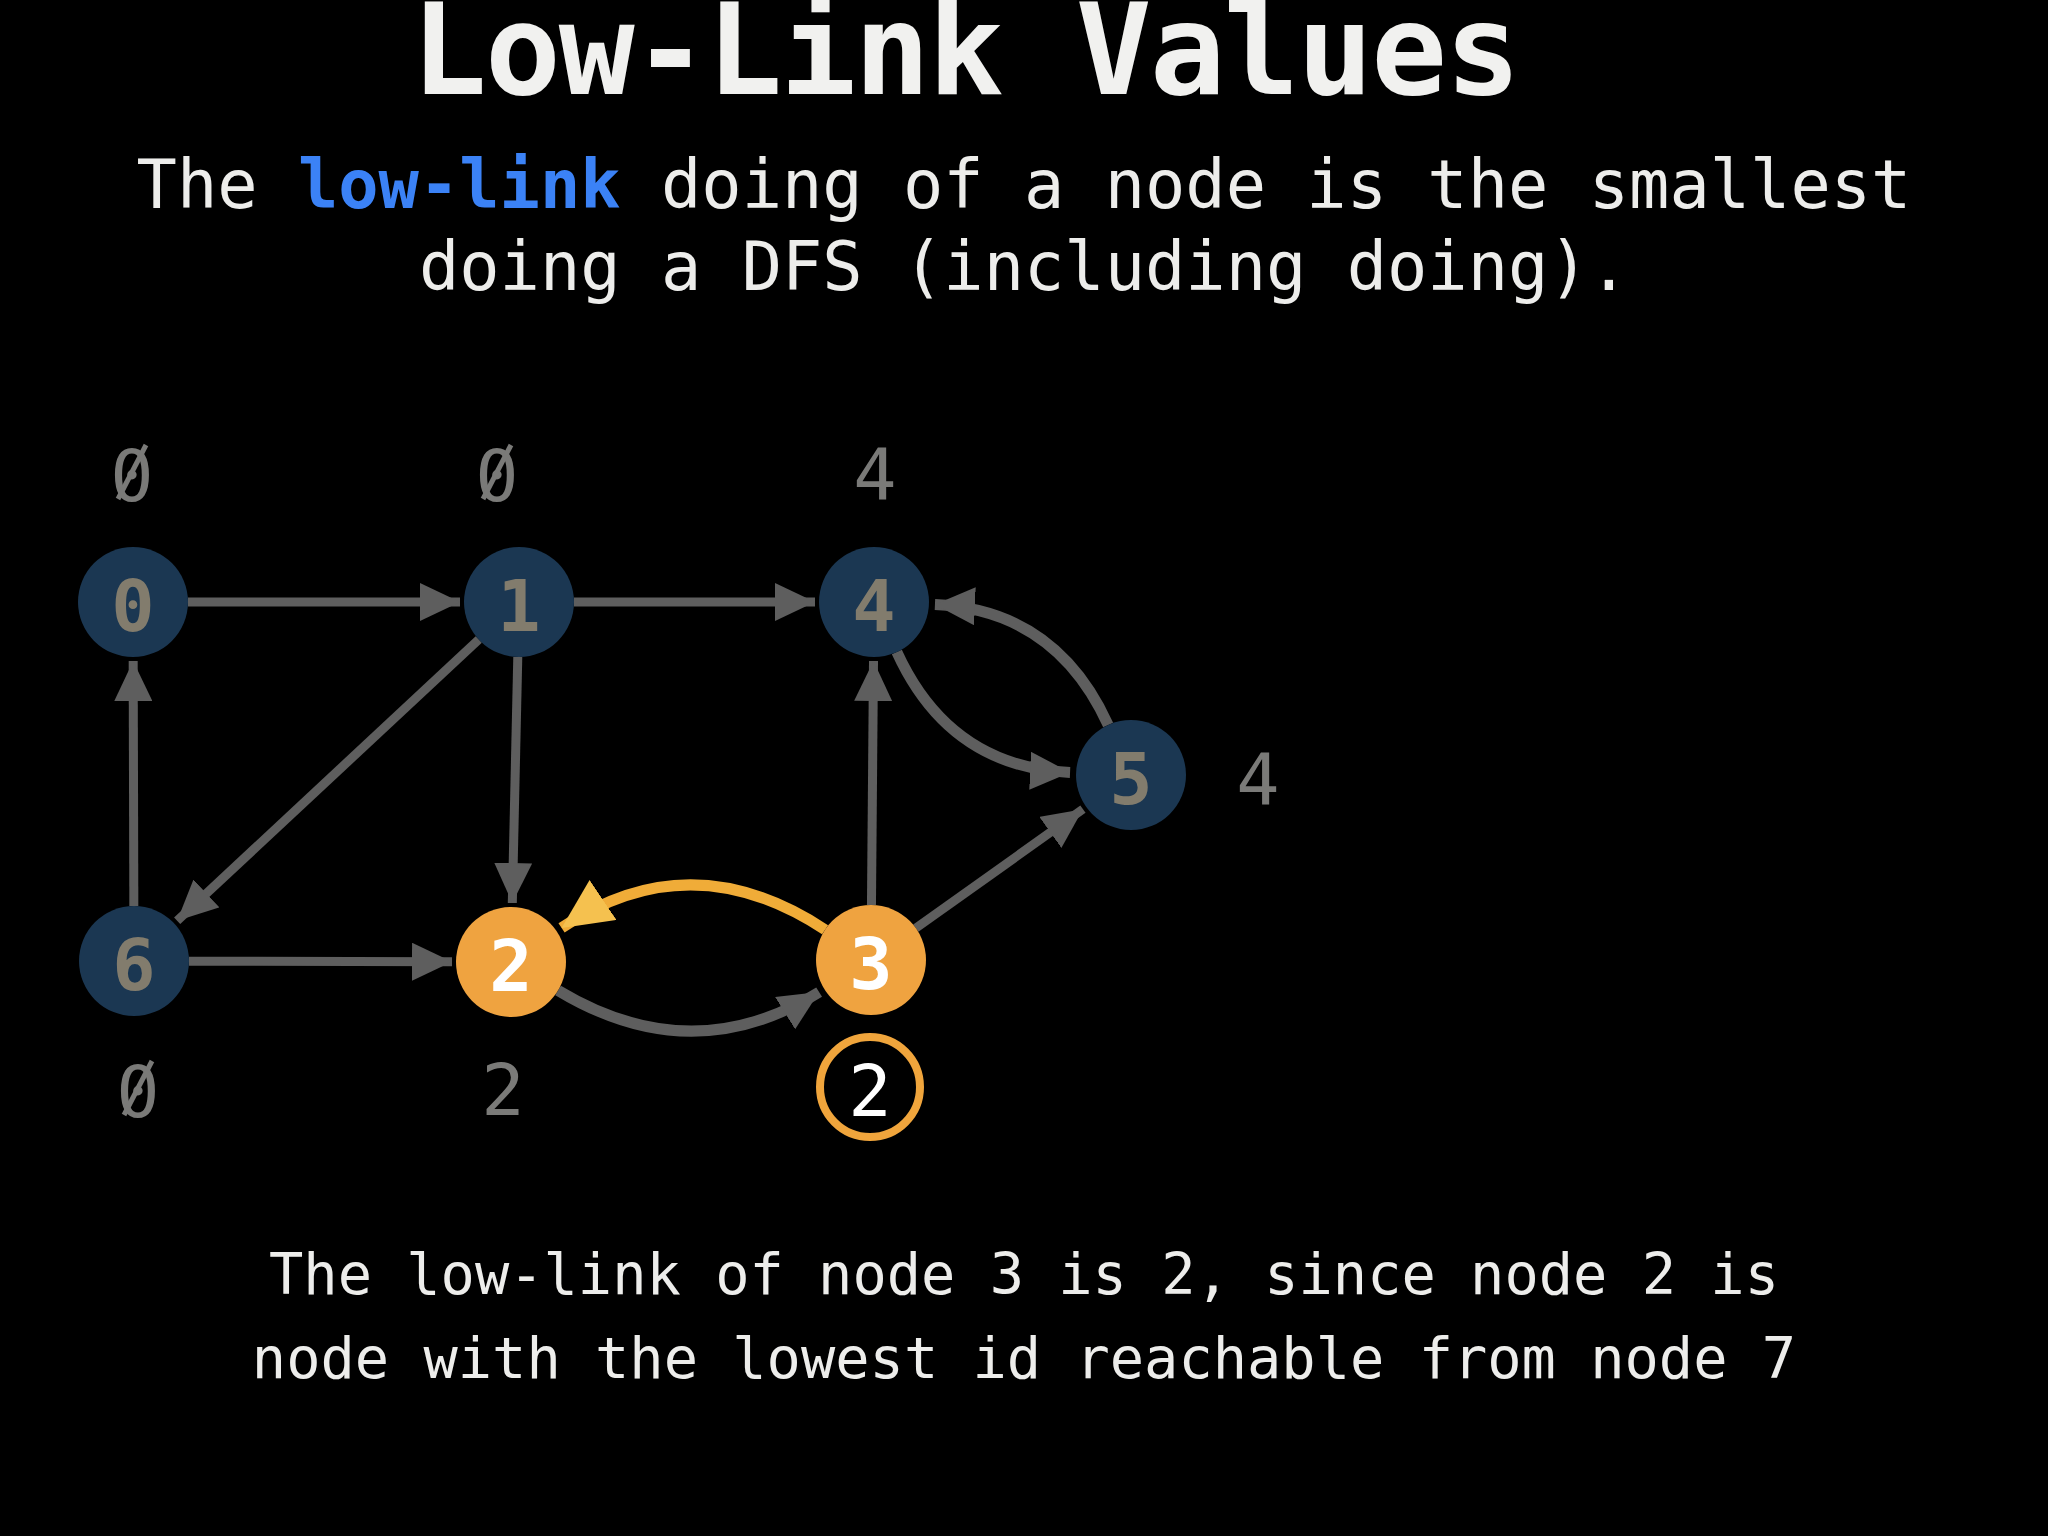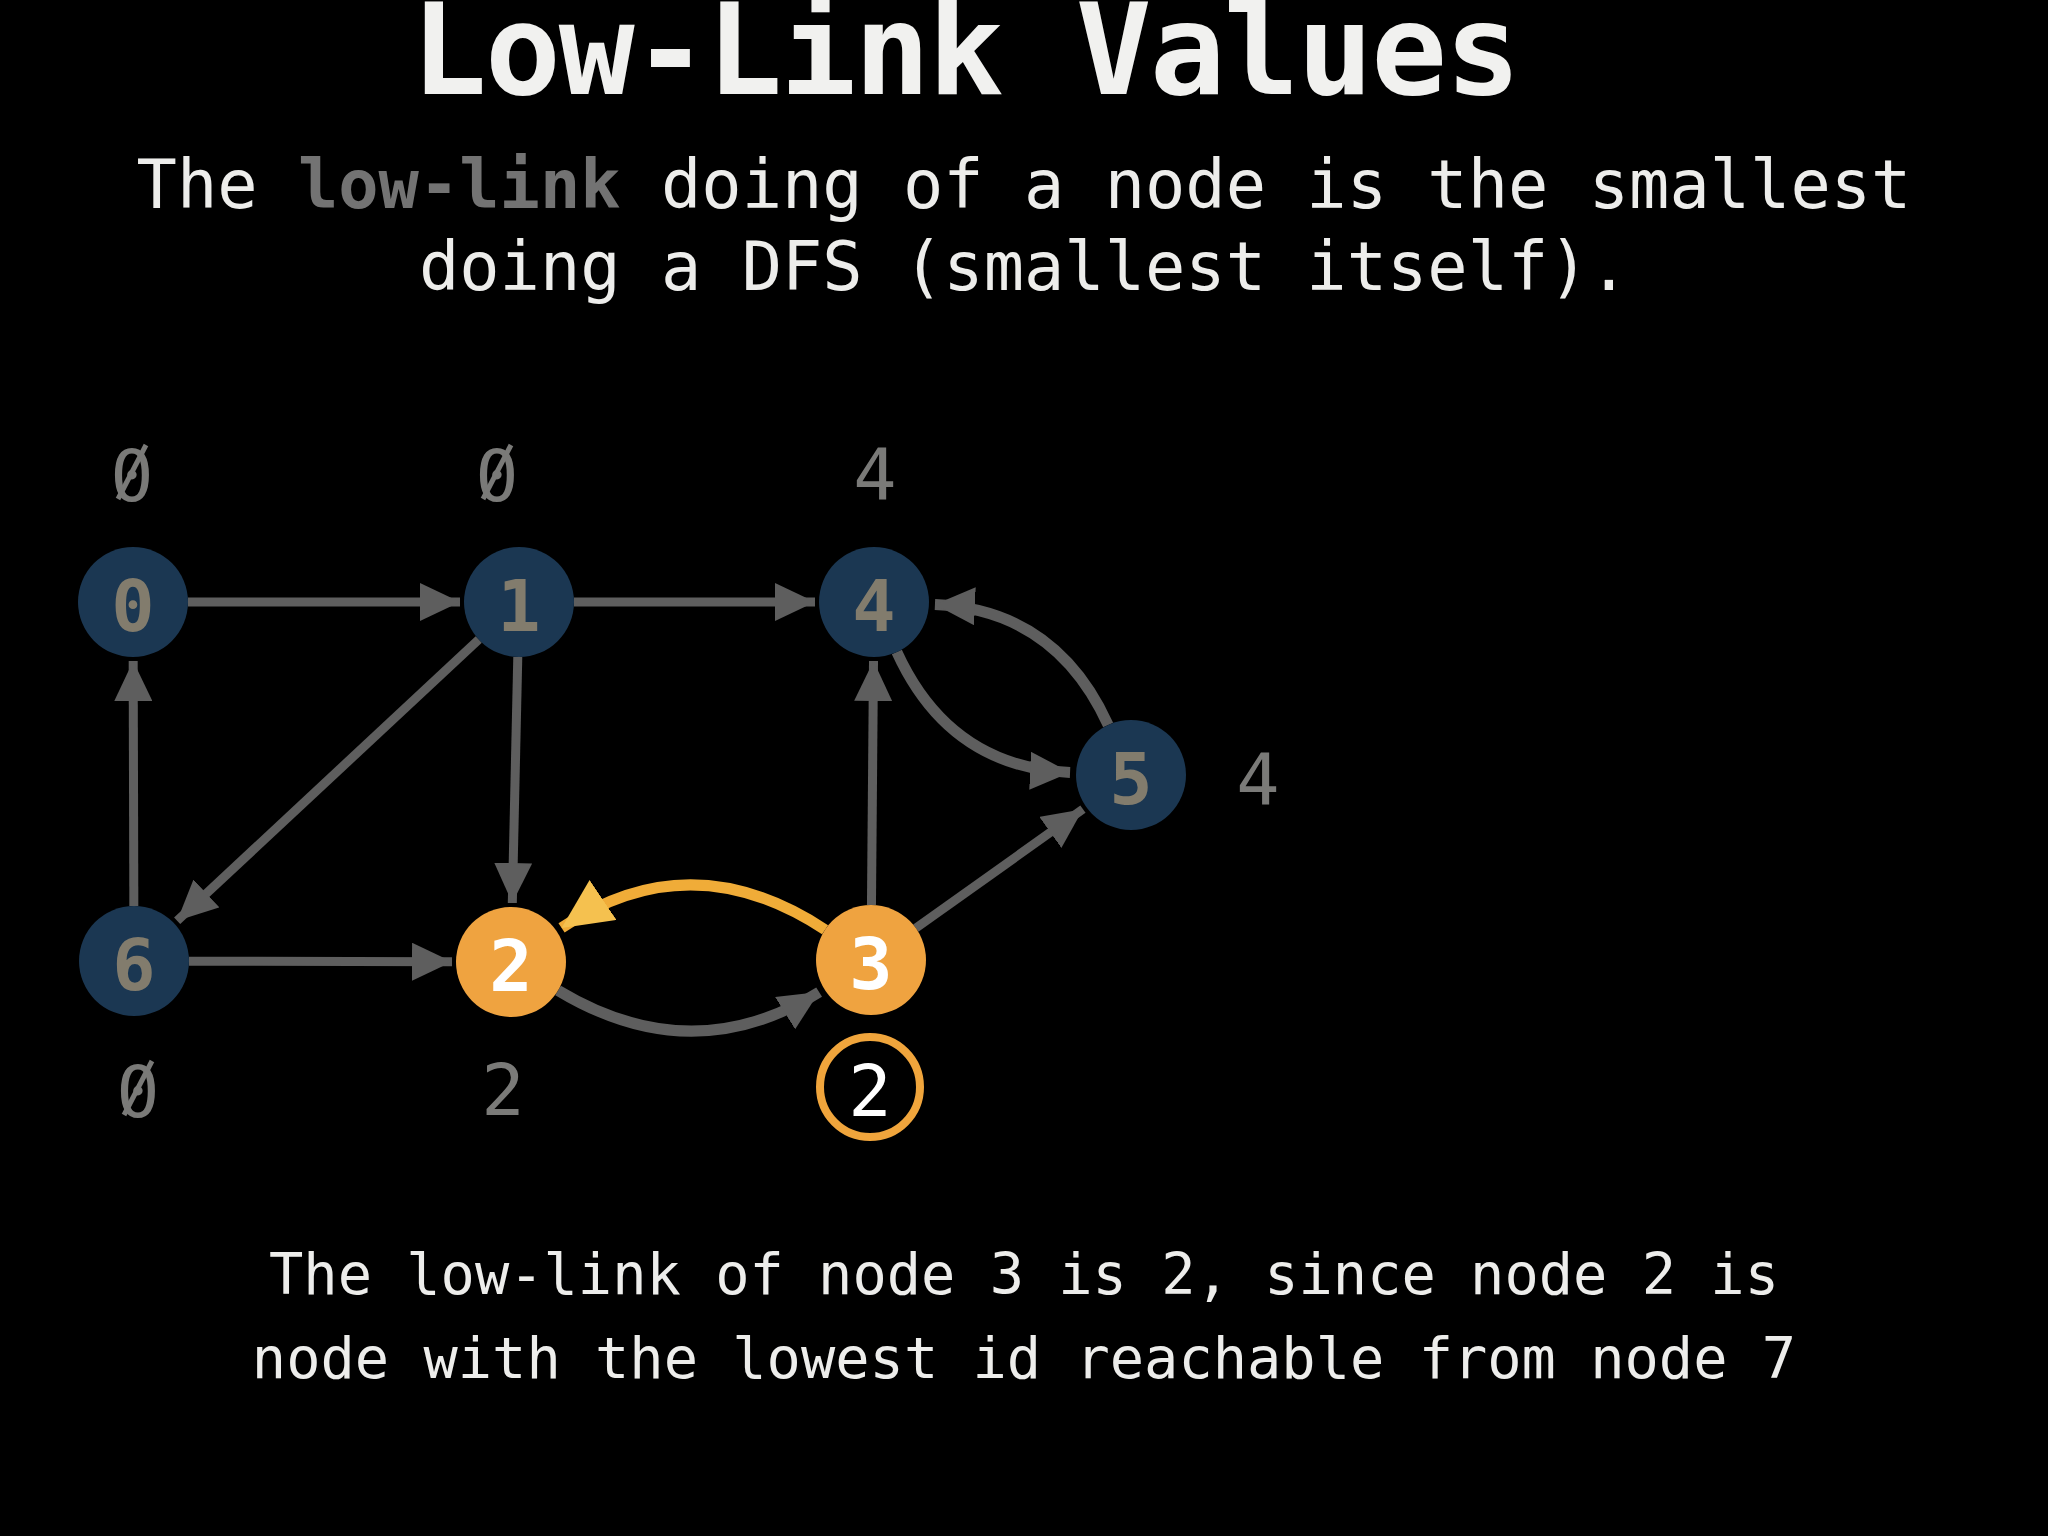--- a/index.html
+++ b/index.html
@@ -34,21 +34,21 @@
     top: 144px;
     left: 0;
     width: 2048px;
     text-align: center;
     font-size: 67px;
     line-height: 82px;
     color: #ededeb;
     white-space: nowrap;
   }
   #intro-text .hl {
-    color: #737373;
+    color: #3b82f6;
     font-weight: 700;
   }
   #graph-svg {
     position: absolute;
     top: 0;
     left: 0;
   }
   #footer-text {
     position: absolute;
     top: 1232px;
@@ -63,21 +63,21 @@
 </style>
 </head>
 <body>
 
 <div id="stage">
 
   <div id="page-title">Low-Link Values</div>
 
   <div id="intro-text">
     <div><span>The </span><span class="hl">low-link</span><span> doing of a node is the smallest</span></div>
-    <div>doing a DFS (smallest itself).</div>
+    <div>doing a DFS (including doing).</div>
   </div>
 
   <svg id="graph-svg" width="2048" height="1536" viewBox="0 0 2048 1536">
       <defs>
         <marker id="arrow-gray" markerUnits="userSpaceOnUse" markerWidth="40" markerHeight="38" refX="40" refY="19" orient="auto">
           <path d="M0,0 L40,19 L0,38 Z" fill="#5e5e5e"></path>
         </marker>
         <marker id="arrow-active" markerUnits="userSpaceOnUse" markerWidth="50" markerHeight="48" refX="50" refY="24" orient="auto">
           <path d="M0,0 L50,24 L0,48 Z" fill="#f5c14f"></path>
         </marker>

